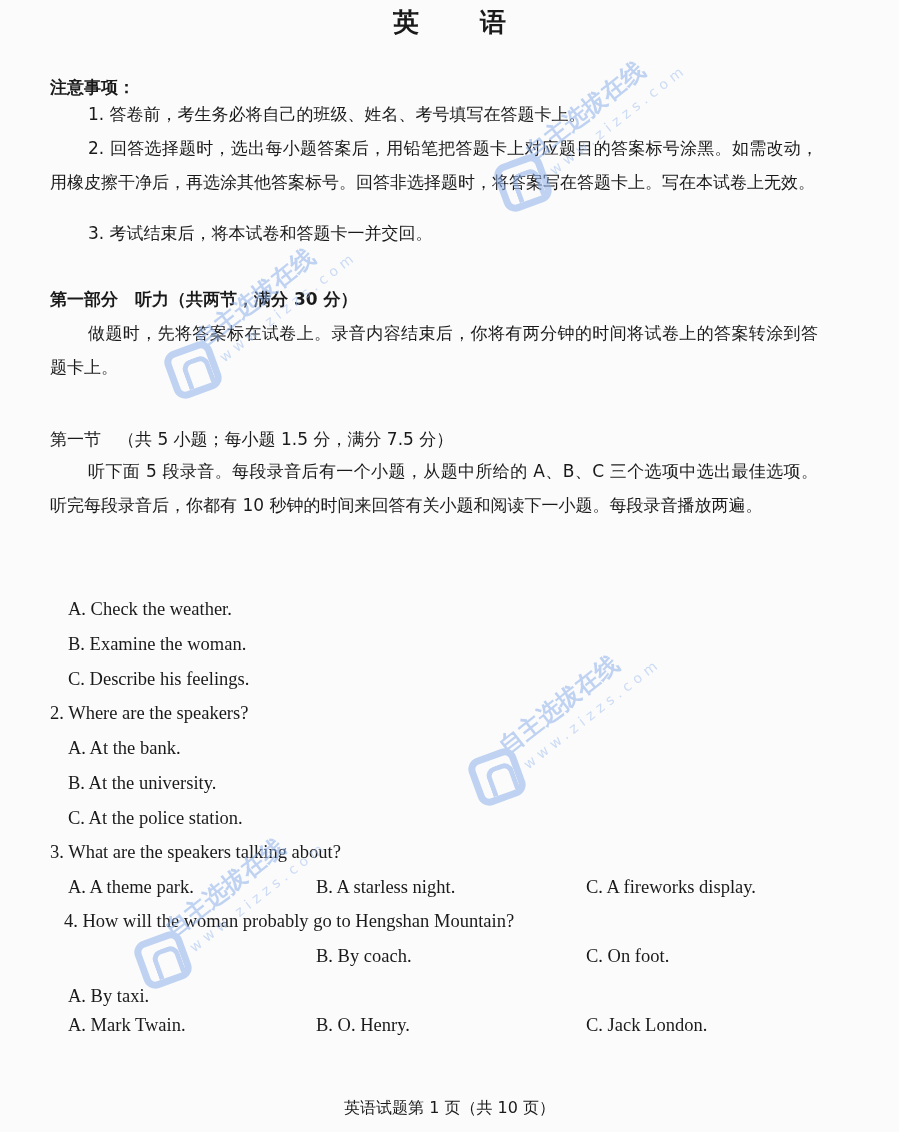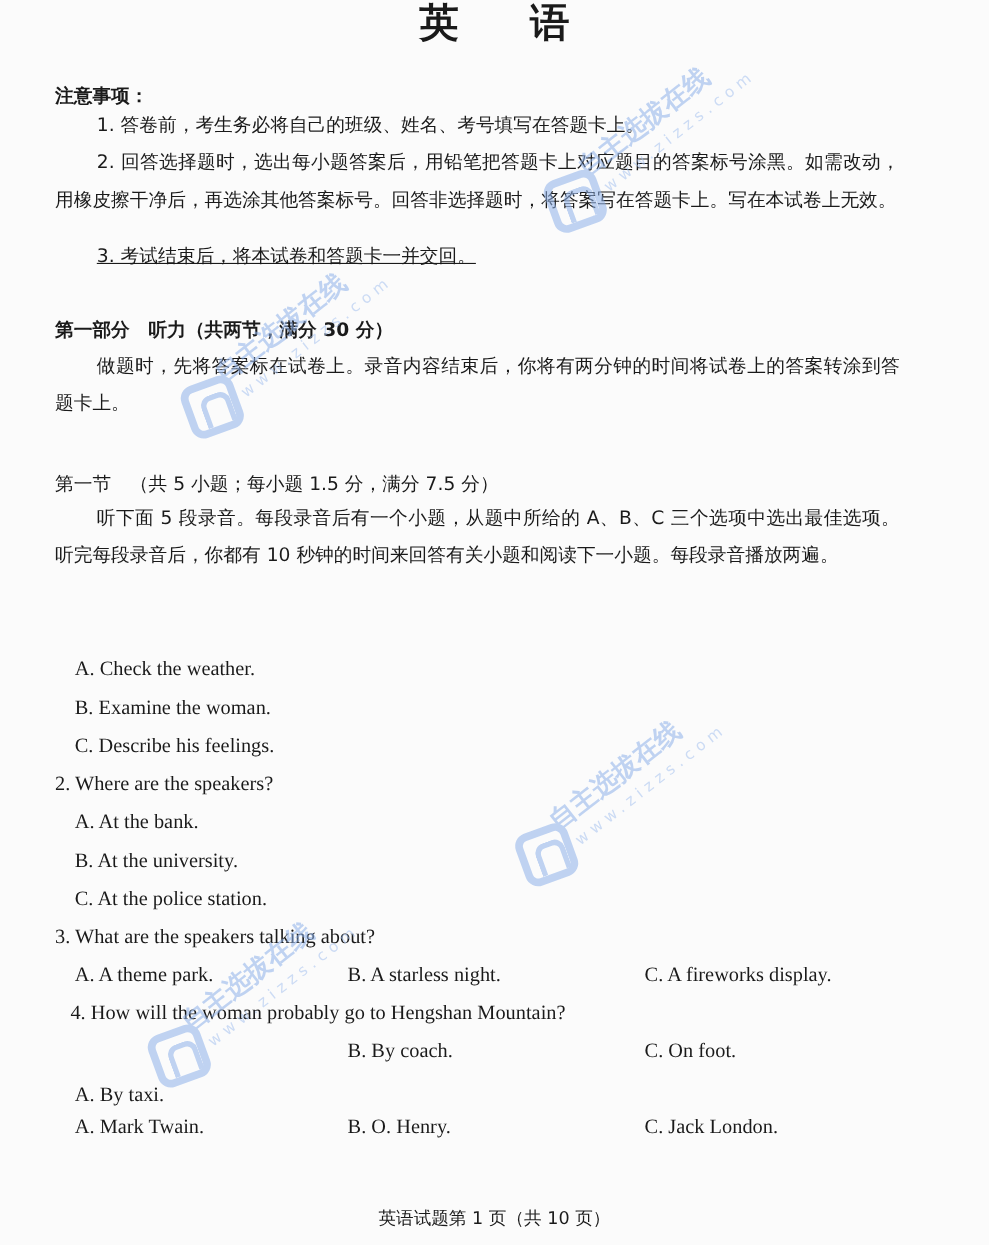--- a/index.html
+++ b/index.html
@@ -3,21 +3,21 @@
   <meta charset="utf-8">
   <style>
     html, body { margin: 0; padding: 0; }
     body {
       width: 899px; height: 1132px; background: #fbfbfb; position: relative; overflow: hidden;
       font-family: "DejaVu Serif", "Liberation Serif", serif; color: #1a1a1a;
     }
     .page { position: absolute; inset: 0; }
     .title {
       position: absolute; top: 0; left: 0; width: 100%; text-align: center;
-      font-family: "DejaVu Sans", sans-serif; font-weight: bold; font-size: 36px;
+      font-family: "DejaVu Sans", sans-serif; font-weight: bold; font-size: 26px;
       letter-spacing: 26px; line-height: 44px; padding-left: 26px; box-sizing: border-box;
     }
     .cn { font-family: "DejaVu Sans", sans-serif; font-size: 17px; position: absolute; white-space: nowrap; }
     .cn.bold { font-weight: bold; }
     .para { position: absolute; left: 50px; width: 768px; font-family: "DejaVu Sans", sans-serif; font-size: 17px; line-height: 34px; text-align: justify; }
     .indent { text-indent: 38px; }
     .en { position: absolute; font-family: "Liberation Serif", serif; font-size: 18.5px; white-space: nowrap; }
     .footer { position: absolute; top: 1098px; left: 0; width: 100%; text-align: center; font-family: "DejaVu Sans", sans-serif; font-size: 16px; }
     .wm { position: absolute; pointer-events: none; opacity: 0.55; }
     .wm .logo {
@@ -39,21 +39,21 @@
   </style>
 </head>
 <body>
 
 <div class="page">
   <div class="title">英 语</div>
 
   <div class="cn bold" style="left:50px; top:76px;">注意事项：</div>
   <div class="para indent" style="top:97px;">1. 答卷前，考生务必将自己的班级、姓名、考号填写在答题卡上。</div>
   <div class="para indent" style="top:131px; line-height:34px;">2. 回答选择题时，选出每小题答案后，用铅笔把答题卡上对应题目的答案标号涂黑。如需改动，用橡皮擦干净后，再选涂其他答案标号。回答非选择题时，将答案写在答题卡上。写在本试卷上无效。</div>
-  <div class="para indent" style="top:216px;text-decoration:underline;">3. 考试结束后，将本试卷和答题卡一并交回。</div>
+  <div class="para indent" style="top:216px;">3. 考试结束后，将本试卷和答题卡一并交回。</div>
 
   <div class="cn bold" style="left:50px; top:288px;">第一部分　听力（共两节，满分 30 分）</div>
   <div class="para indent" style="top:316px;">做题时，先将答案标在试卷上。录音内容结束后，你将有两分钟的时间将试卷上的答案转涂到答题卡上。</div>
 
   <div class="cn" style="left:50px; top:428px;">第一节　（共 5 小题；每小题 1.5 分，满分 7.5 分）</div>
   <div class="para indent" style="top:454px;">听下面 5 段录音。每段录音后有一个小题，从题中所给的 A、B、C 三个选项中选出最佳选项。听完每段录音后，你都有 10 秒钟的时间来回答有关小题和阅读下一小题。每段录音播放两遍。</div>
 
   <div class="en" style="left:68px; top:599px;">A. Check the weather.</div>
   <div class="en" style="left:68px; top:634px;">B. Examine the woman.</div>
   <div class="en" style="left:68px; top:669px;">C. Describe his feelings.</div>

